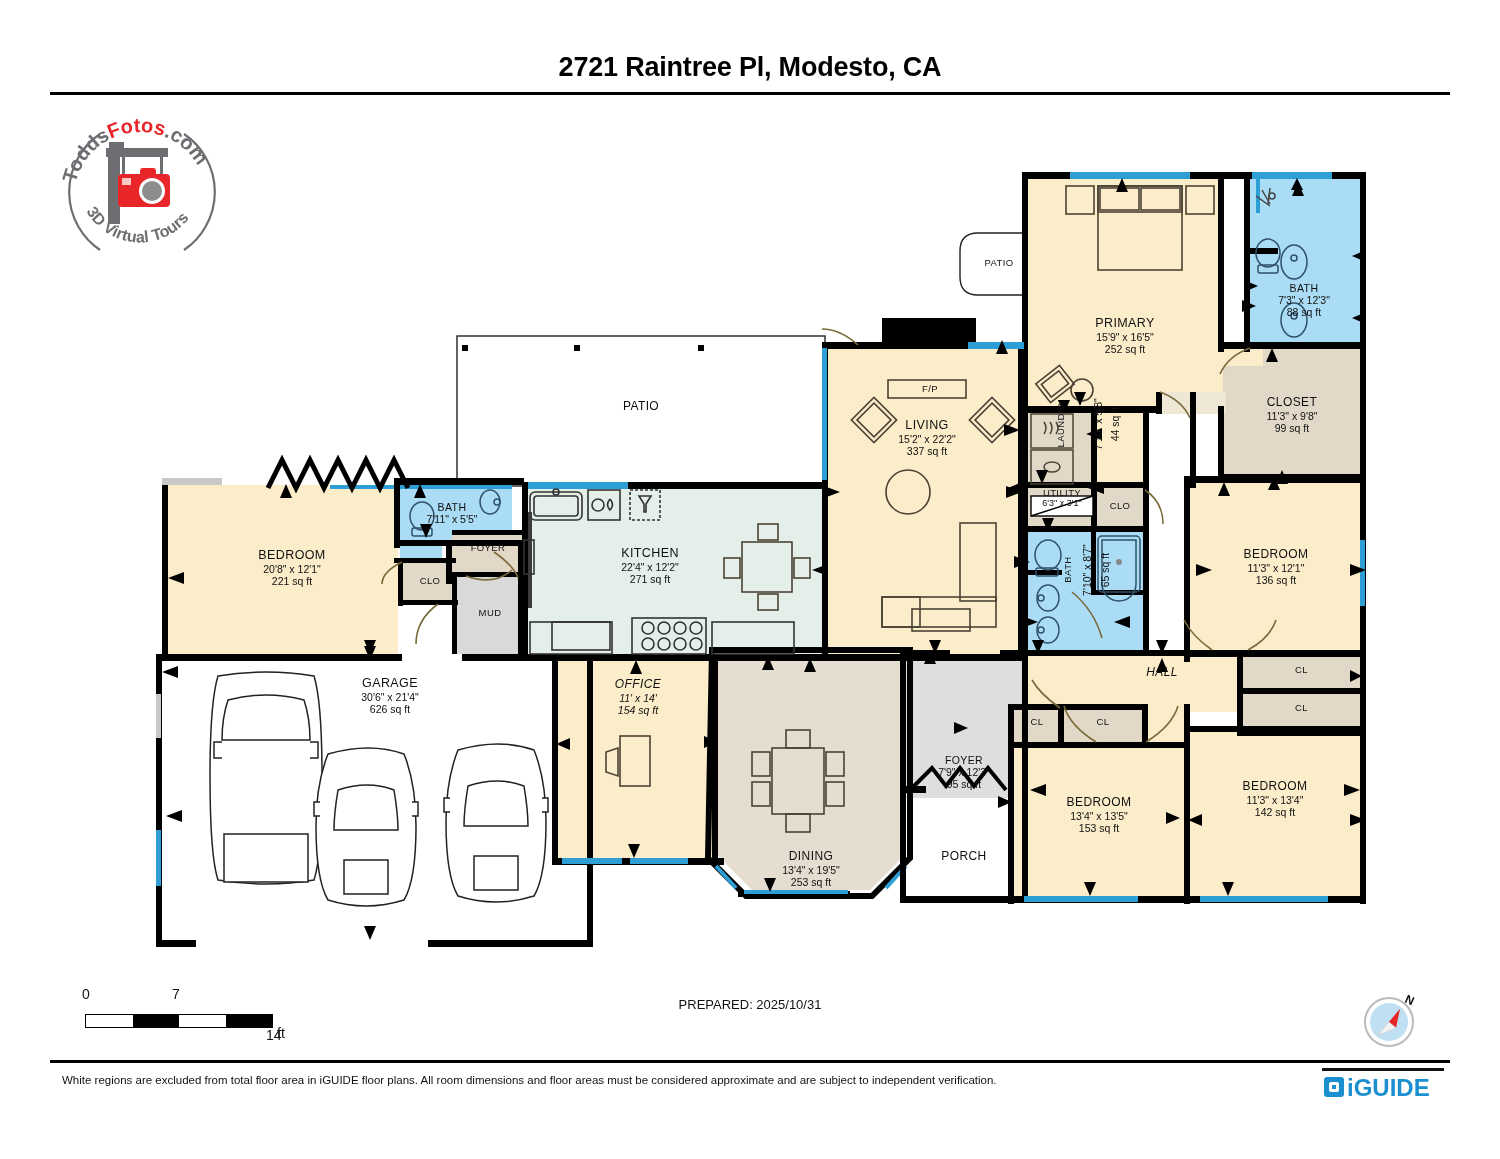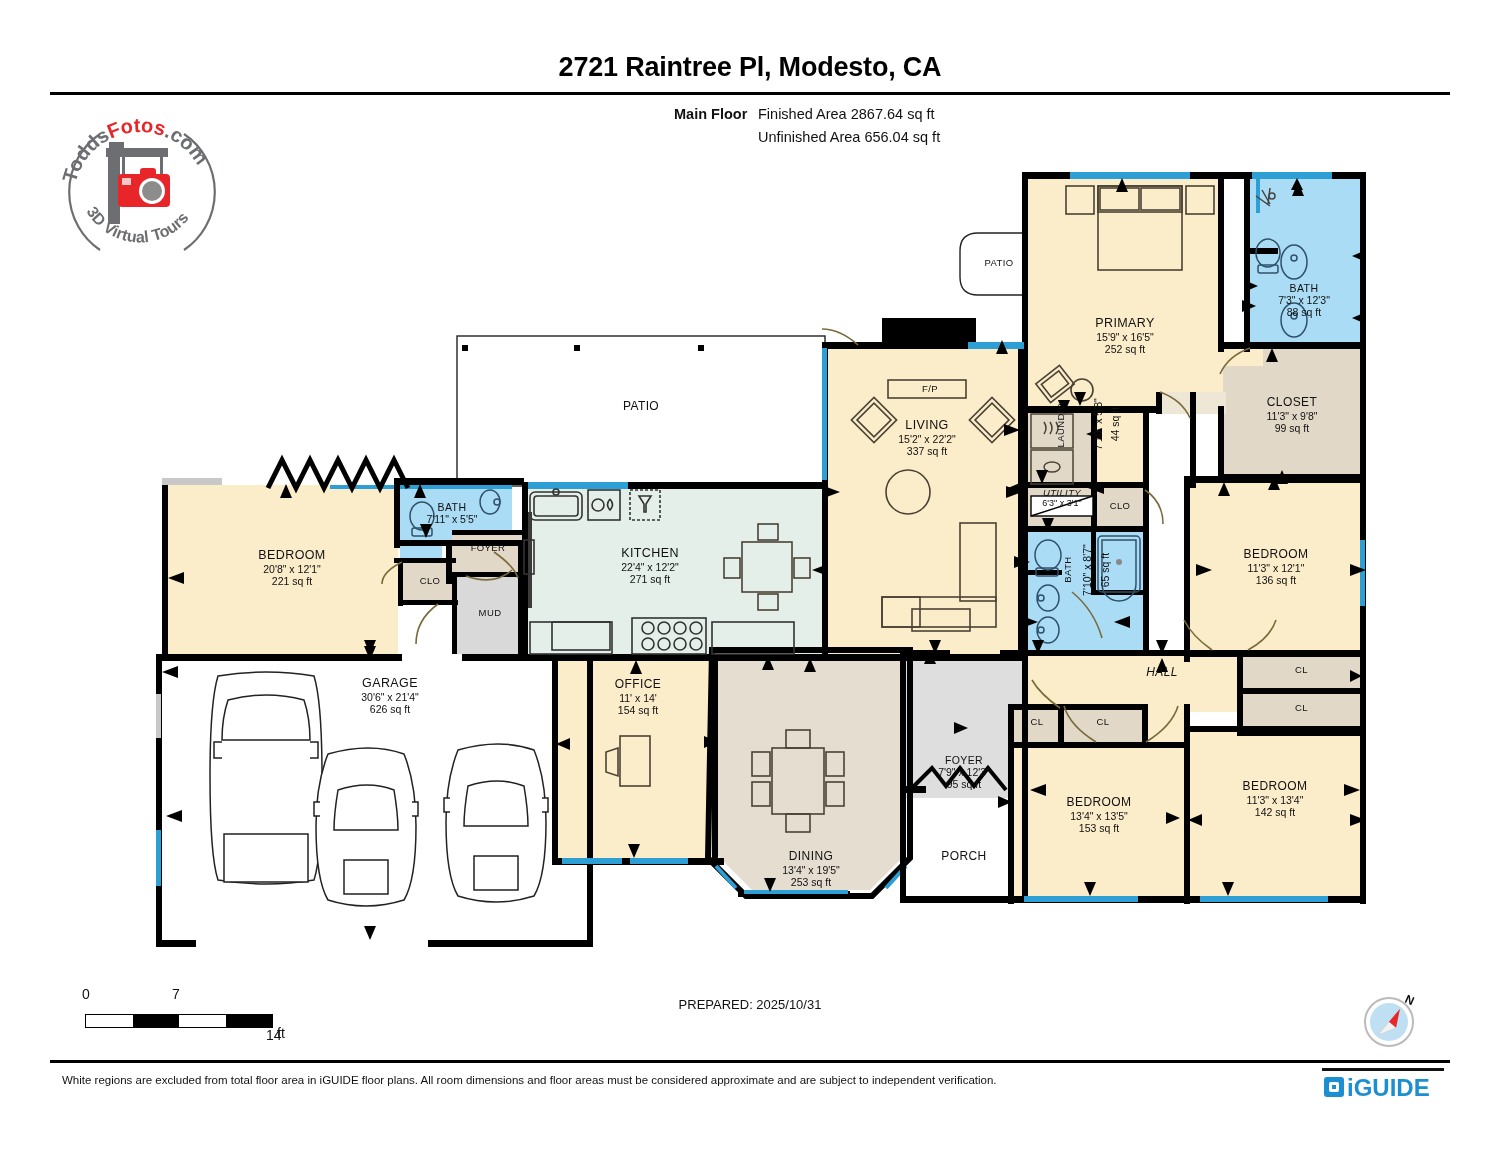--- a/index.html
+++ b/index.html
@@ -63,30 +63,20 @@
   
   .iguide { position:absolute; left:1322px; top:1068px; width:130px; height:34px; }
 </style>
 </head>
 <body>
 
 <div id="page">
 
   <div class="title">2721 Raintree Pl, Modesto, CA</div>
   <div class="hrule-top"></div>
-  <div class="area-block">
-    <div class="area-row">
-      <div class="area-label">Main Floor</div>
-      <div class="area-val">Finished Area 2867.64 sq ft</div>
-    </div>
-    <div class="area-row">
-      <div class="area-label"></div>
-      <div class="area-val">Unfinished Area 656.04 sq ft</div>
-    </div>
-  </div>
 
   <div class="logo">
     <svg viewBox="0 0 160 160" width="160" height="160">
       <path d="M40 22 A70 70 0 0 0 40 138" fill="none" stroke="#6d6e71" stroke-width="2.2"></path>
       <path d="M124 22 A70 70 0 0 1 124 138" fill="none" stroke="#6d6e71" stroke-width="2.2"></path>
       <defs>
         <path id="arcTop" d="M 14 86 A 66 66 0 0 1 146 86"></path>
         <path id="arcBot" d="M 20 84 A 62 62 0 0 0 140 84"></path>
       </defs>
       <text font-size="20" font-weight="bold" font-family="Liberation Sans, sans-serif">
@@ -549,21 +539,21 @@
     <div class="nm">BATH</div>
     <div class="dm">7'11" x 5'5"</div>
   </div>
 
   <div class="rl big" style="left:320px; top:676px; width:140px;">
     <div class="nm">GARAGE</div>
     <div class="dm">30'6" x 21'4"</div>
     <div class="dm">626 sq ft</div>
   </div>
 
-  <div class="rl" style="left:578px; top:678px; width:120px;">
+  <div class="rl" style="left:578px; top:678px; width:120px;font-style:italic;">
     <div class="nm">OFFICE</div>
     <div class="dm">11' x 14'</div>
     <div class="dm">154 sq ft</div>
   </div>
 
   <div class="rl" style="left:748px; top:850px; width:126px;">
     <div class="nm">DINING</div>
     <div class="dm">13'4" x 19'5"</div>
     <div class="dm">253 sq ft</div>
   </div>
@@ -577,21 +567,21 @@
   <div class="rl tiny vert" style="left:1026px; top:418px; width:70px; transform:rotate(-90deg); transform-origin:center;">
     <div class="nm">LAUNDRY</div>
   </div>
   <div class="rl tiny vert" style="left:1063px; top:418px; width:70px; transform:rotate(-90deg); transform-origin:center;">
     <div class="dm">7'10" x 5'8"</div>
   </div>
   <div class="rl tiny vert" style="left:1080px; top:418px; width:70px; transform:rotate(-90deg); transform-origin:center;">
     <div class="dm">44 sq ft</div>
   </div>
 
-  <div class="rl tiny" style="left:1027px; top:487px; width:70px;font-style:italic;">
+  <div class="rl tiny" style="left:1027px; top:487px; width:70px;">
     <div class="nm">UTILITY</div>
   </div>
   <div class="rl tiny" style="left:1029px; top:498px; width:66px; font-size:9px;">
     <div class="dm" style="font-size:9px;">6'3" x 3'1"</div>
   </div>
 
   <div class="rl tiny vert" style="left:1033px; top:564px; width:70px; transform:rotate(-90deg); transform-origin:center;">
     <div class="nm">BATH</div>
   </div>
   <div class="rl tiny vert" style="left:1052px; top:564px; width:70px; transform:rotate(-90deg); transform-origin:center;">

